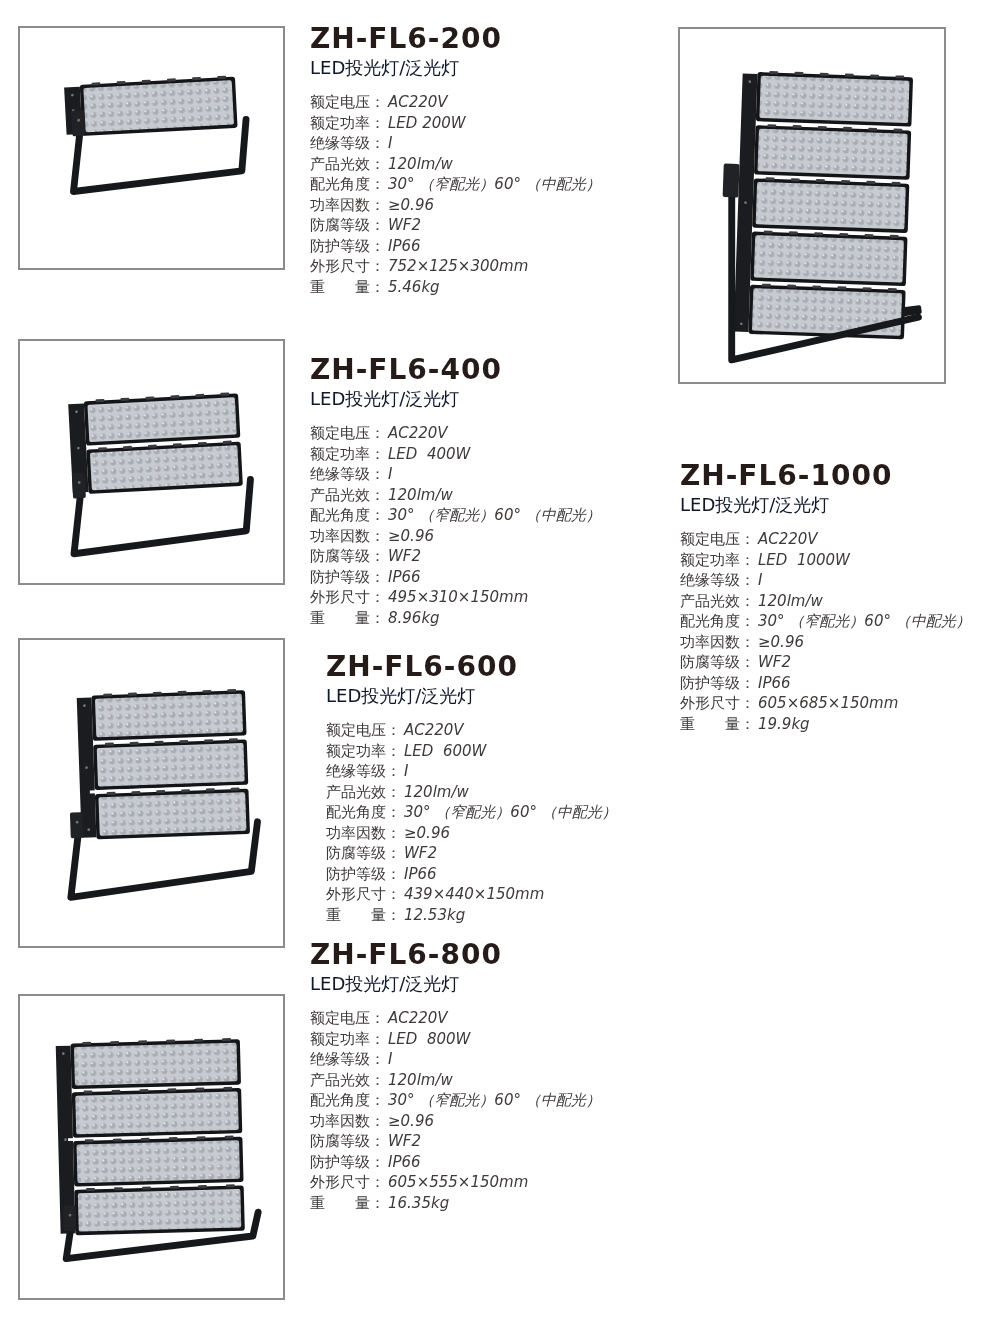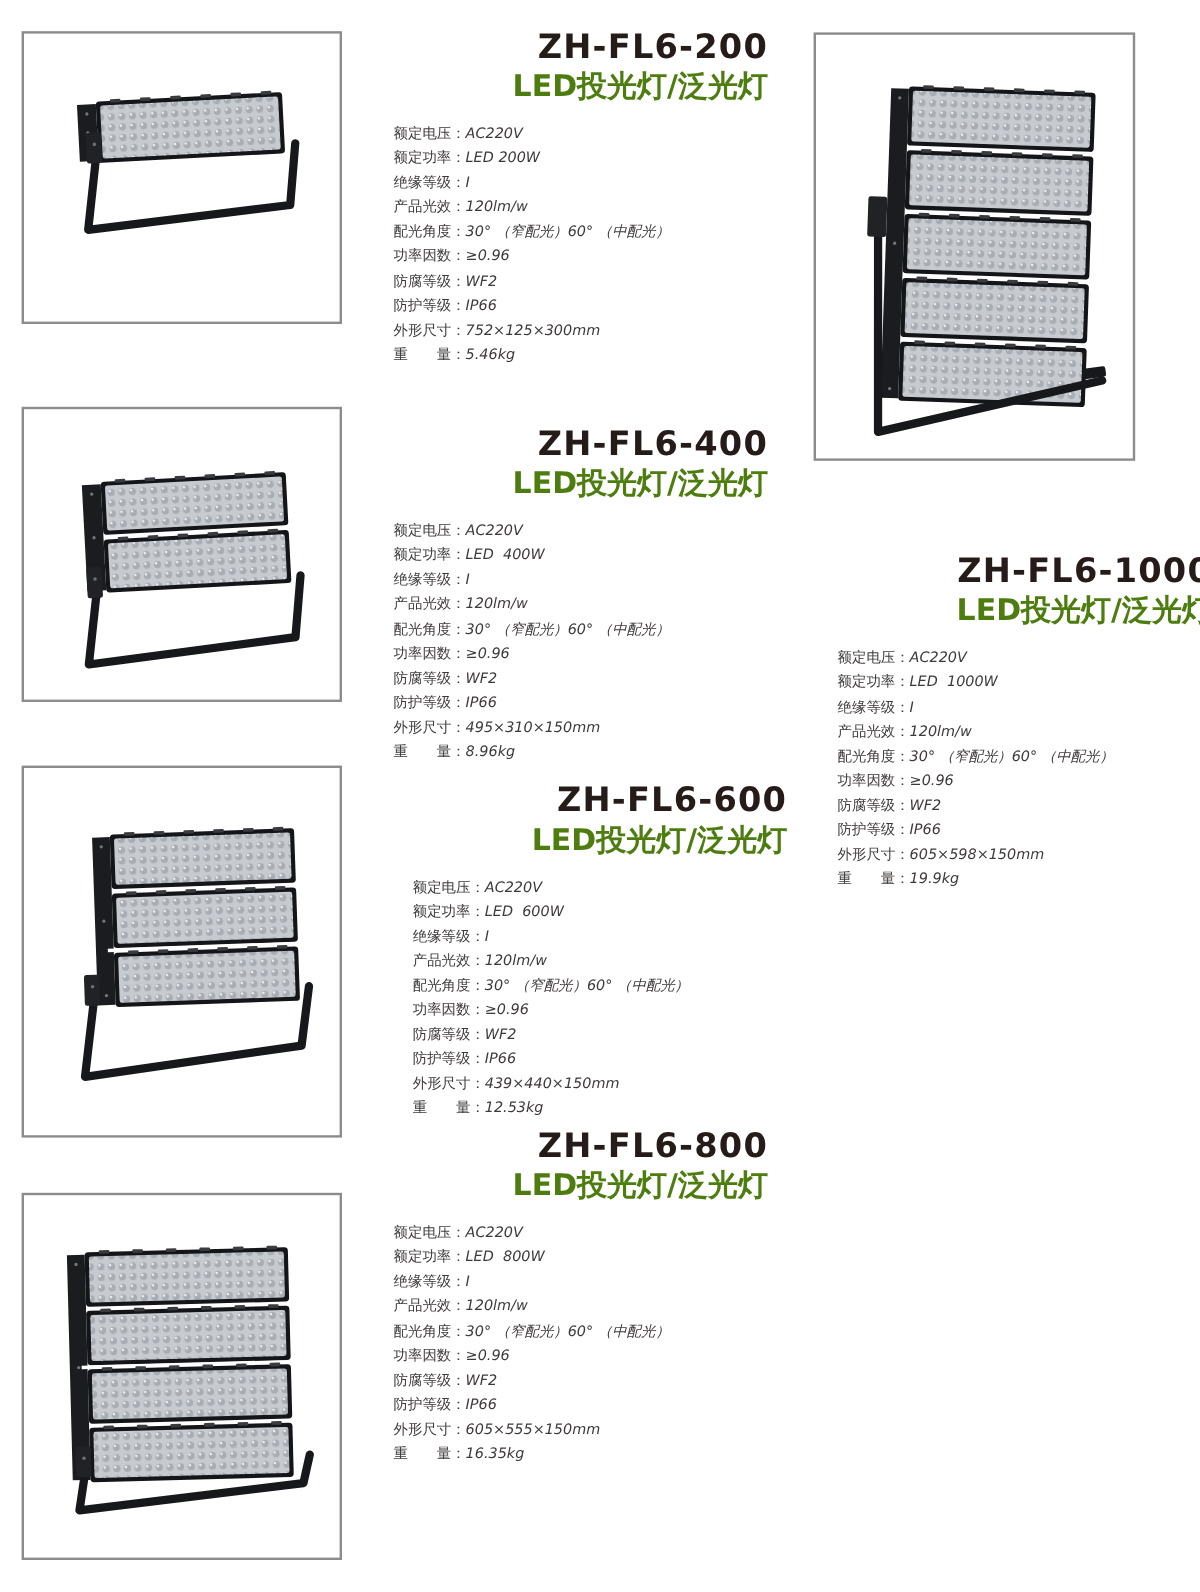--- a/index.html
+++ b/index.html
@@ -16,46 +16,46 @@
     box-sizing:border-box;
     border:2px solid #8c8c8c;
     background:#ffffff;
   }
   .image-box svg{display:block;width:100%;height:100%;}
   .b1{left:18px;top:26px;width:267px;height:244px;}
   .b2{left:18px;top:339px;width:267px;height:246px;}
   .b3{left:18px;top:638px;width:267px;height:310px;}
   .b4{left:18px;top:994px;width:267px;height:306px;}
   .b5{left:678px;top:27px;width:268px;height:357px;}
-  .info{position:absolute;width:330px;text-align:right;}
+  .info{position:absolute;width:330px;}
   .i1{left:310px;top:24px;}
   .i2{left:310px;top:342px;margin-top:13px;}
   .i3{left:326px;top:652px;}
   .i4{left:310px;top:940px;}
   .i5{left:680px;top:461px;}
   .model{
     margin:0 0 3px 0;
     font-size:28px;
     font-weight:800;
     letter-spacing:1px;
     color:#251b18;
     line-height:1.1;
     white-space:nowrap;
   }
   .subtitle{
     margin:0 0 14px 0;
-    font-size:25px;
-    font-weight:700;
-    color:#4d7c0f;
+    font-size:18px;
+    font-weight:400;
+    color:#0f172a;
     line-height:1.15;
     white-space:nowrap;
   }
   .spec-row{
     display:flex;
-    font-size:12px;
+    font-size:15px;
     line-height:20.5px;
     color:#3e3a39;
     white-space:pre;
   }
   .spec-label{flex:none;width:78px;}
   .spec-value{flex:none;font-style:italic;}
 </style>
 </head>
 <body>
 
@@ -365,19 +365,19 @@
       <h3 class="subtitle">LED投光灯/泛光灯</h3>
       <div class="specs">
           <div class="spec-row"><span class="spec-label">额定电压：</span><span class="spec-value">AC220V</span></div>
           <div class="spec-row"><span class="spec-label">额定功率：</span><span class="spec-value">LED  1000W</span></div>
           <div class="spec-row"><span class="spec-label">绝缘等级：</span><span class="spec-value">I</span></div>
           <div class="spec-row"><span class="spec-label">产品光效：</span><span class="spec-value">120lm/w</span></div>
           <div class="spec-row"><span class="spec-label">配光角度：</span><span class="spec-value">30° （窄配光）60° （中配光）</span></div>
           <div class="spec-row"><span class="spec-label">功率因数：</span><span class="spec-value">≥0.96</span></div>
           <div class="spec-row"><span class="spec-label">防腐等级：</span><span class="spec-value">WF2</span></div>
           <div class="spec-row"><span class="spec-label">防护等级：</span><span class="spec-value">IP66</span></div>
-          <div class="spec-row"><span class="spec-label">外形尺寸：</span><span class="spec-value">605×598×150mm</span></div>
+          <div class="spec-row"><span class="spec-label">外形尺寸：</span><span class="spec-value">605×685×150mm</span></div>
           <div class="spec-row"><span class="spec-label">重　　量：</span><span class="spec-value">19.9kg</span></div>
         </div>
     </div>
   </section>
 
 </div>
 
 </body></html>

